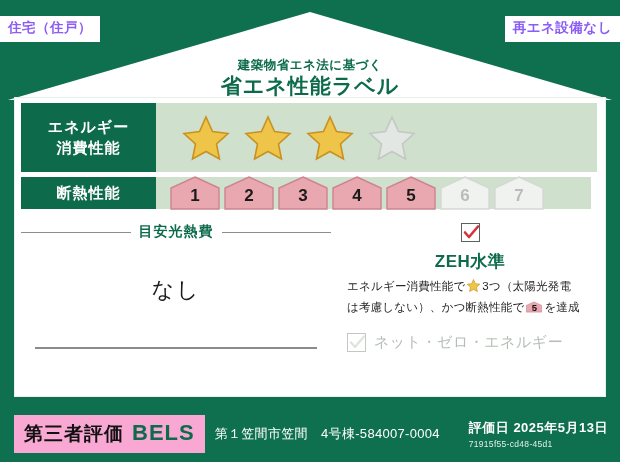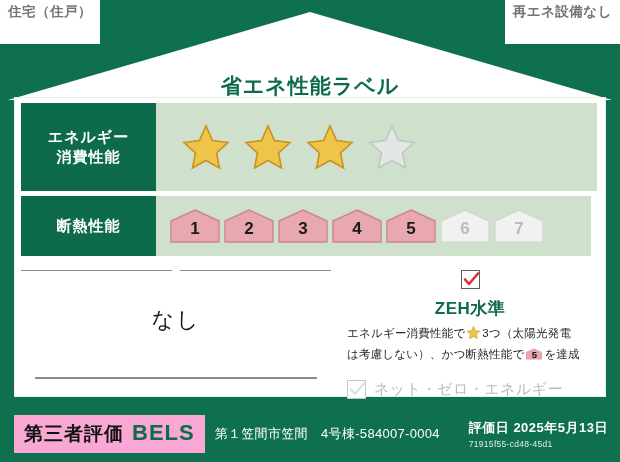--- a/index.html
+++ b/index.html
@@ -32,37 +32,37 @@
   .roof-sub{
     font-size:12.5px;font-weight:bold;color:#0d6b4c;letter-spacing:0.5px;
     line-height:1.1;margin-bottom:1px;
   }
   .roof-title{
     font-size:21px;font-weight:bold;color:#0d6b4c;letter-spacing:1px;
     line-height:1.15;
   }
   
   .tag{
-    position:absolute;top:0;background:#ffffff;color:#737373;
+    position:absolute;top:16px;background:#ffffff;color:#8b5cf6;
     font-size:13.5px;font-weight:bold;letter-spacing:0.5px;
-    padding:5px 8px 24px 8px;z-index:5;line-height:1.1;
+    padding:5px 8px 6px 8px;z-index:5;line-height:1.1;
     white-space:nowrap;
   }
   .tag-left{left:0;}
   .tag-right{right:0;}
   
   .body-panel{
     position:absolute;left:14px;top:97px;width:592px;height:300px;
     background:#ffffff;z-index:3;box-sizing:border-box;
     border:1px solid #e9efe9;
   }
   
   .row{display:flex;align-items:stretch;}
-  .row-energy{height:88px;margin:5px 8px 0 6px;text-align:center;}
-  .row-insul{height:60px;margin:5px 14px 0 6px;}
+  .row-energy{height:69px;margin:5px 8px 0 6px;text-align:center;}
+  .row-insul{height:32px;margin:5px 14px 0 6px;}
   .rowlabel{
     width:135px;min-width:135px;
     background:#0d6b4c;color:#ffffff;
     display:flex;flex-direction:column;align-items:center;justify-content:center;
     font-weight:bold;font-size:15px;line-height:1.35;letter-spacing:1px;
   }
   .rowlabel span{display:block;}
   .rowvalue{
     flex:1;background:#cfe0cd;
     display:flex;align-items:center;
@@ -156,20 +156,21 @@
   .f-date{font-size:13px;font-weight:bold;letter-spacing:0.5px;}
   .f-id{font-size:8.5px;letter-spacing:0.3px;margin-top:2px;color:#e2eee8;}
 </style>
 </head>
 <body>
 
 <div class="label">
 
   <div class="roof"></div>
   <div class="roof-inner">
+    <div class="roof-sub">建築物省エネ法に基づく</div>
     <div class="roof-title">省エネ性能ラベル</div>
   </div>
 
   <div class="tag tag-left">住宅（住戸）</div>
   <div class="tag tag-right">再エネ設備なし</div>
 
   <div class="body-panel">
 
     <div class="row row-energy">
       <div class="rowlabel">
@@ -249,20 +250,21 @@
             <span class="gnum">7</span>
           </div>
         </div>
       </div>
     </div>
 
     <div class="lower">
       <div class="lower-left">
         <div class="cost-head">
           <span class="hline"></span>
+          <span>目安光熱費</span>
           <span class="hline"></span>
         </div>
         <div class="cost-value">なし</div>
         <div class="cost-rule"></div>
       </div>
 
       <div class="lower-right">
         <div class="zeh-line">
           <span class="chk">
             <svg width="17" height="17" viewBox="0 0 17 17">

